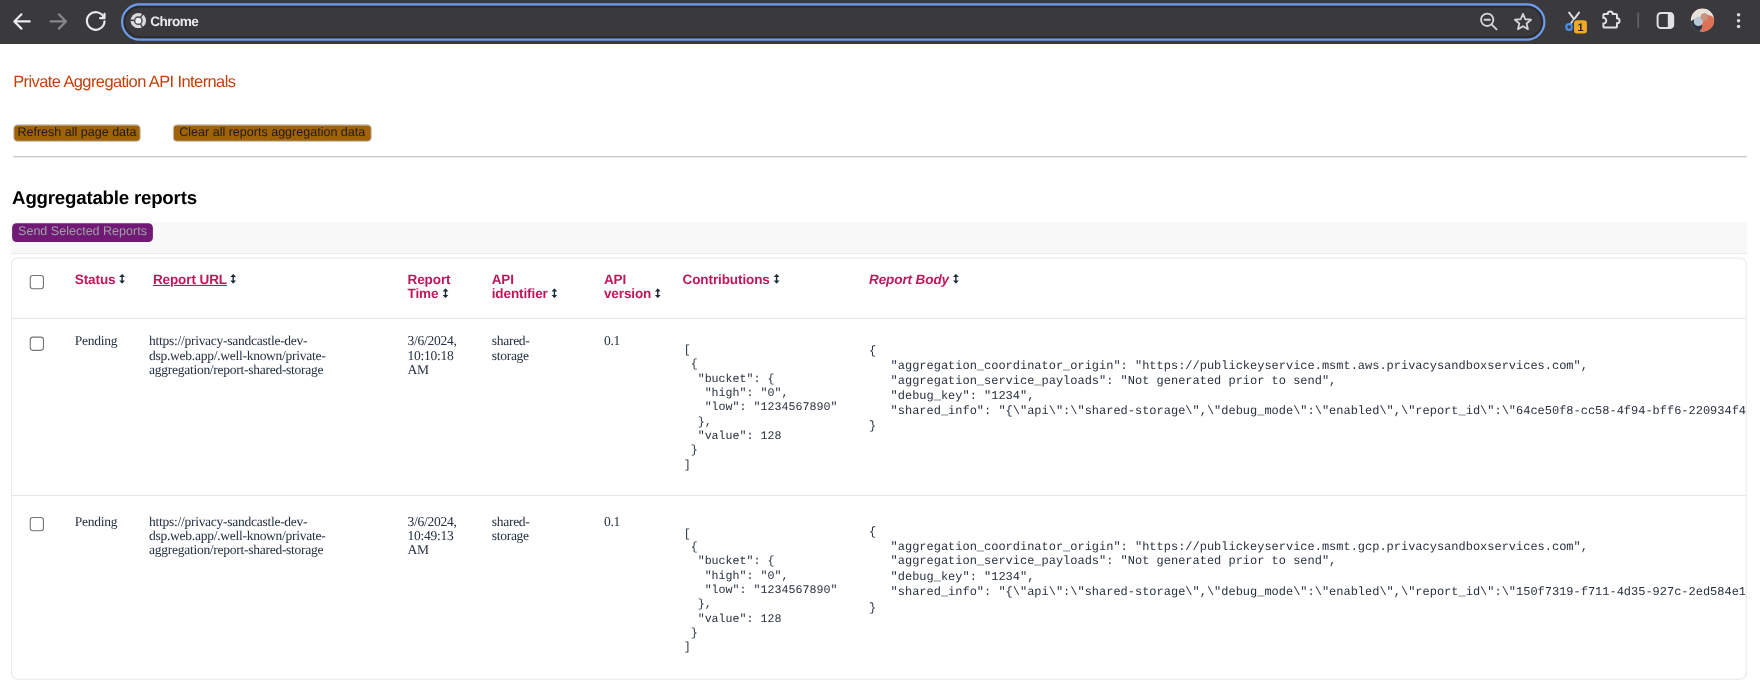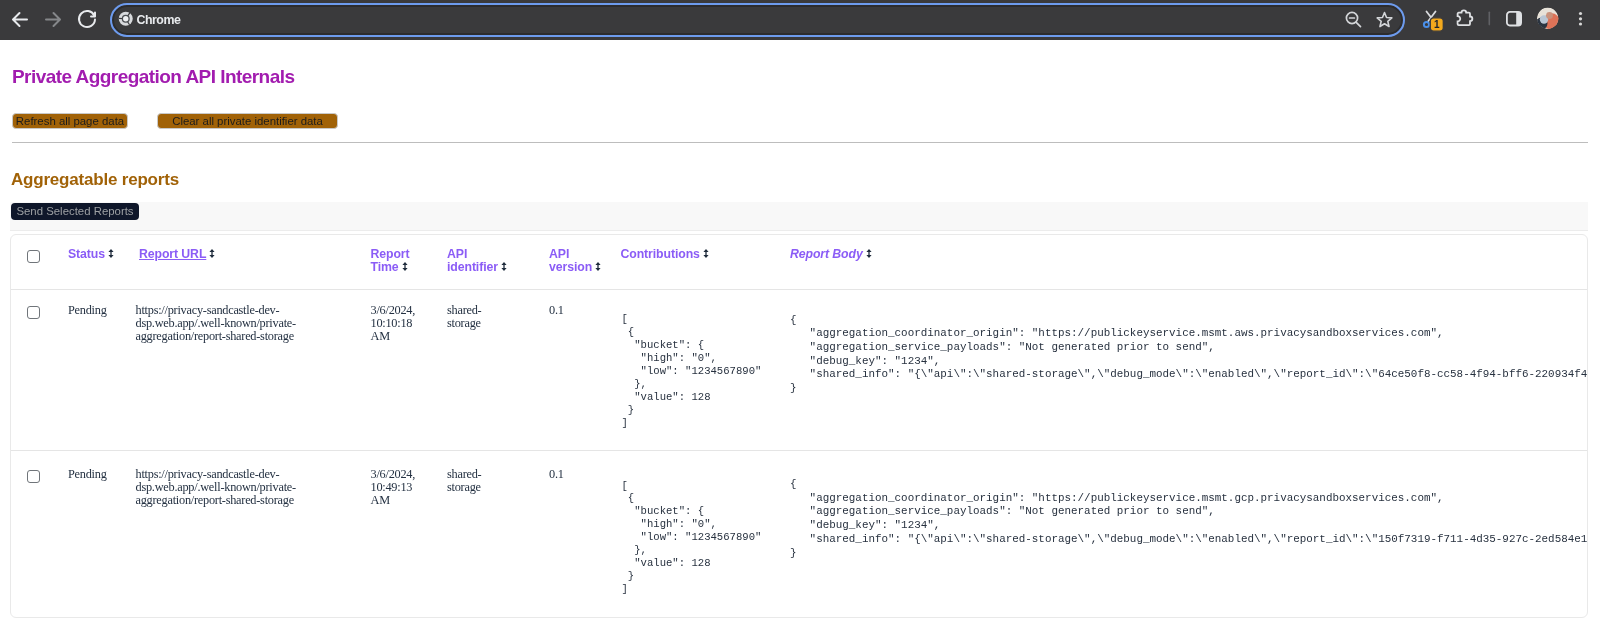--- a/index.html
+++ b/index.html
@@ -8,41 +8,41 @@
     font-family:"Liberation Sans", sans-serif; }
   .abs { position:absolute; }
 
   
   #toolbar { position:absolute; left:0; top:0; width:1600px; height:40px; background:#3a3a3c; }
   #omnibox { position:absolute; left:110px; top:3px; width:1295px; height:34px;
     border-radius:17px; border:2px solid #6d9bee; background:#3a3a3c; box-shadow:inset 0 0 0 2px #2c2c2e; }
   .obtxt { position:absolute; top:0; height:14px; line-height:30px; }
 
   
-  #h1 { position:absolute; left:12px; top:66px; font-size:19px; font-weight:bold;
-        color:#a21caf; letter-spacing:-0.55px; }
+  #h1 { position:absolute; left:12px; top:66px; font-size:15px; font-weight:normal;
+        color:#c2410c; letter-spacing:-0.55px; }
   .btn { position:absolute; top:113px; height:16px; background:#a16207;
          border:1px solid #c9c9c9; border-radius:4px; font-size:11.4px; color:#1c1c1c;
          text-align:center; line-height:14px; }
   #hr { position:absolute; left:12px; top:142px; width:1576px; height:1px; background:#bdbdbd; }
   #h2 { position:absolute; left:11px; top:170px; font-size:17px; font-weight:bold;
-        color:#a16207; letter-spacing:-0.2px; }
+        color:#000000; letter-spacing:-0.2px; }
   #strip { position:absolute; left:10px; top:202px; width:1578px; height:29px;
            background:#f8f8f8; border-bottom:1px solid #ececec; }
   #sendbtn { position:absolute; left:11px; top:203px; width:128px; height:17px;
-             background:#0f172a; border-radius:4px; color:#9da0a3; font-size:11.4px;
+             background:#701a75; border-radius:4px; color:#9da0a3; font-size:11.4px;
              text-align:center; line-height:17px; }
 
   
   #card { position:absolute; left:10px; top:234px; width:1578px; height:384px;
           border:1px solid #e9e9e9; border-radius:6px; background:#fff; overflow:hidden; }
   .hline { position:absolute; left:0; width:1578px; height:1px; background:#e5e5e5; }
   .cb { position:absolute; width:13px; height:13px; border:1.5px solid #70757a;
         border-radius:3px; background:#fff; }
-  .hdr { position:absolute; font-size:12.3px; font-weight:bold; color:#8b5cf6;
+  .hdr { position:absolute; font-size:12.3px; font-weight:bold; color:#be185d;
          line-height:13.2px; letter-spacing:-0.1px; }
   .cell { position:absolute; font-size:12.3px; color:#243142; line-height:13.2px;
           letter-spacing:-0.25px;font-family:Liberation Serif, serif; }
   .arr svg { margin-left:3px; margin-bottom:-0.5px; }
   pre.ct { position:absolute; font-family:"Liberation Mono", monospace;
            font-size:10.6px; line-height:12.95px; color:#27313f; }
   pre.rb { position:absolute; font-family:"Liberation Mono", monospace;
            font-size:10.9px; line-height:13.7px; color:#27313f; white-space:pre; }
 </style>
 </head>
@@ -129,21 +129,21 @@
     <g fill="#d8d8d8">
       <circle cx="165.5" cy="8.5" r="1.6"></circle>
       <circle cx="165.5" cy="13.8" r="1.6"></circle>
       <circle cx="165.5" cy="19" r="1.6"></circle>
     </g>
   </svg>
 </div>
 
 <div id="h1">Private Aggregation API Internals</div>
 <div class="btn" style="left:12px;width:116px;">Refresh all page data</div>
-<div class="btn" style="left:157px;width:181px;">Clear all private identifier data</div>
+<div class="btn" style="left:157px;width:181px;">Clear all reports aggregation data</div>
 <div id="hr"></div>
 <div id="h2">Aggregatable reports</div>
 <div id="strip"></div>
 <div id="sendbtn">Send Selected Reports</div>
 
 <div id="card">
 
   <div class="hline" style="top:54px;"></div>
   <div class="hline" style="top:215px;"></div>
 

